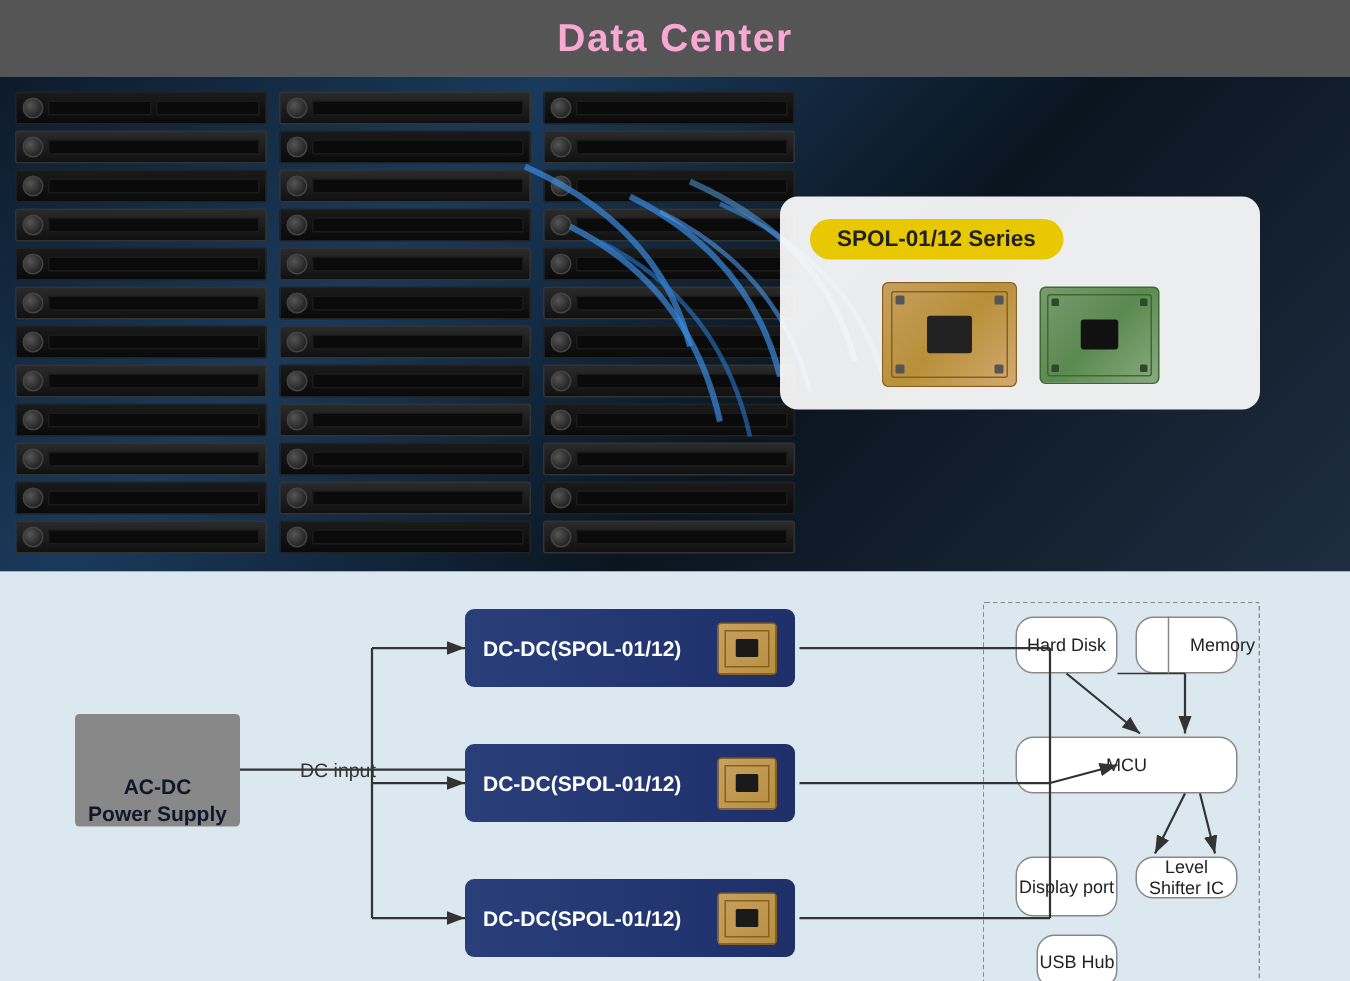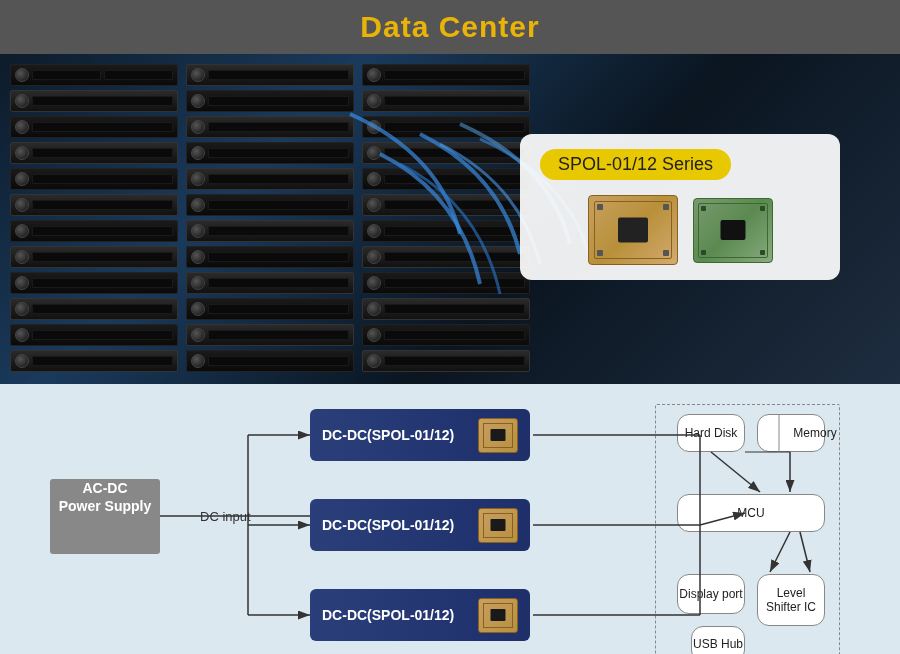--- a/index.html
+++ b/index.html
@@ -11,22 +11,22 @@
       background: #fff;
     }
 
     
     .header {
       background: #555;
       text-align: center;
       padding: 10px 0;
     }
     .header-title {
-      color: #eab308;
-      font-size: 30px;
+      color: #f9a8d4;
+      font-size: 26px;
       font-weight: bold;
       letter-spacing: 1px;
     }
 
     
     .hero {
       position: relative;
       width: 900px;
       height: 330px;
       background: #1a2a3a;
@@ -111,22 +111,22 @@
       background: rgba(255,255,255,0.92);
       border-radius: 12px;
       padding: 15px 20px;
       width: 320px;
     }
 
     .product-badge {
       background: #e8c800;
       border-radius: 20px;
       padding: 5px 18px;
-      font-weight: normal;
-      font-size: 18px;
+      font-weight: bold;
+      font-size: 15px;
       color: #222;
       display: inline-block;
       margin-bottom: 10px;
     }
 
     .product-images {
       display: flex;
       gap: 15px;
       justify-content: center;
       align-items: center;
@@ -200,23 +200,23 @@
     }
 
     
     .acdc-box {
       position: absolute;
       left: 50px;
       top: 95px;
       width: 110px;
       height: 75px;
       background: #888;
-      color: #ffffff;
-      display: flex;
-      align-items: flex-start;
+      color: #0f172a;
+      display: flex;
+      align-items: flex-end;
       justify-content: center;
       text-align: center;
       font-size: 14px;
       font-weight: bold;
       line-height: 1.3;
       border-radius: 3px;
     }
 
     
     .dcdc-box {
@@ -265,21 +265,21 @@
       text-align: center;
       font-size: 12px;
       color: #222;
       border-radius: 12px;
     }
 
     .hard-disk-box { right: 155px; top: 30px; width: 68px; height: 38px; }
     .memory-box { right: 75px; top: 30px; width: 68px; height: 38px; padding-left: 48px; }
     .mcu-box { right: 75px; top: 110px; width: 148px; height: 38px; }
     .display-port-box { right: 155px; top: 190px; width: 68px; height: 40px; }
-    .level-shifter-box { right: 75px; top: 190px; width: 68px; height: 52px; margin-left: 40px; }
+    .level-shifter-box { right: 75px; top: 190px; width: 68px; height: 28px; margin-left: 40px; }
     .usb-hub-box { right: 155px; top: 242px; width: 54px; height: 36px; }
     .lan-box { right: 75px; top: 242px; width: 68px; height: 36px; }
 
     
     .diagram-svg {
       position: absolute;
       top: 0;
       left: 0;
       width: 900px;
       height: 298px;

